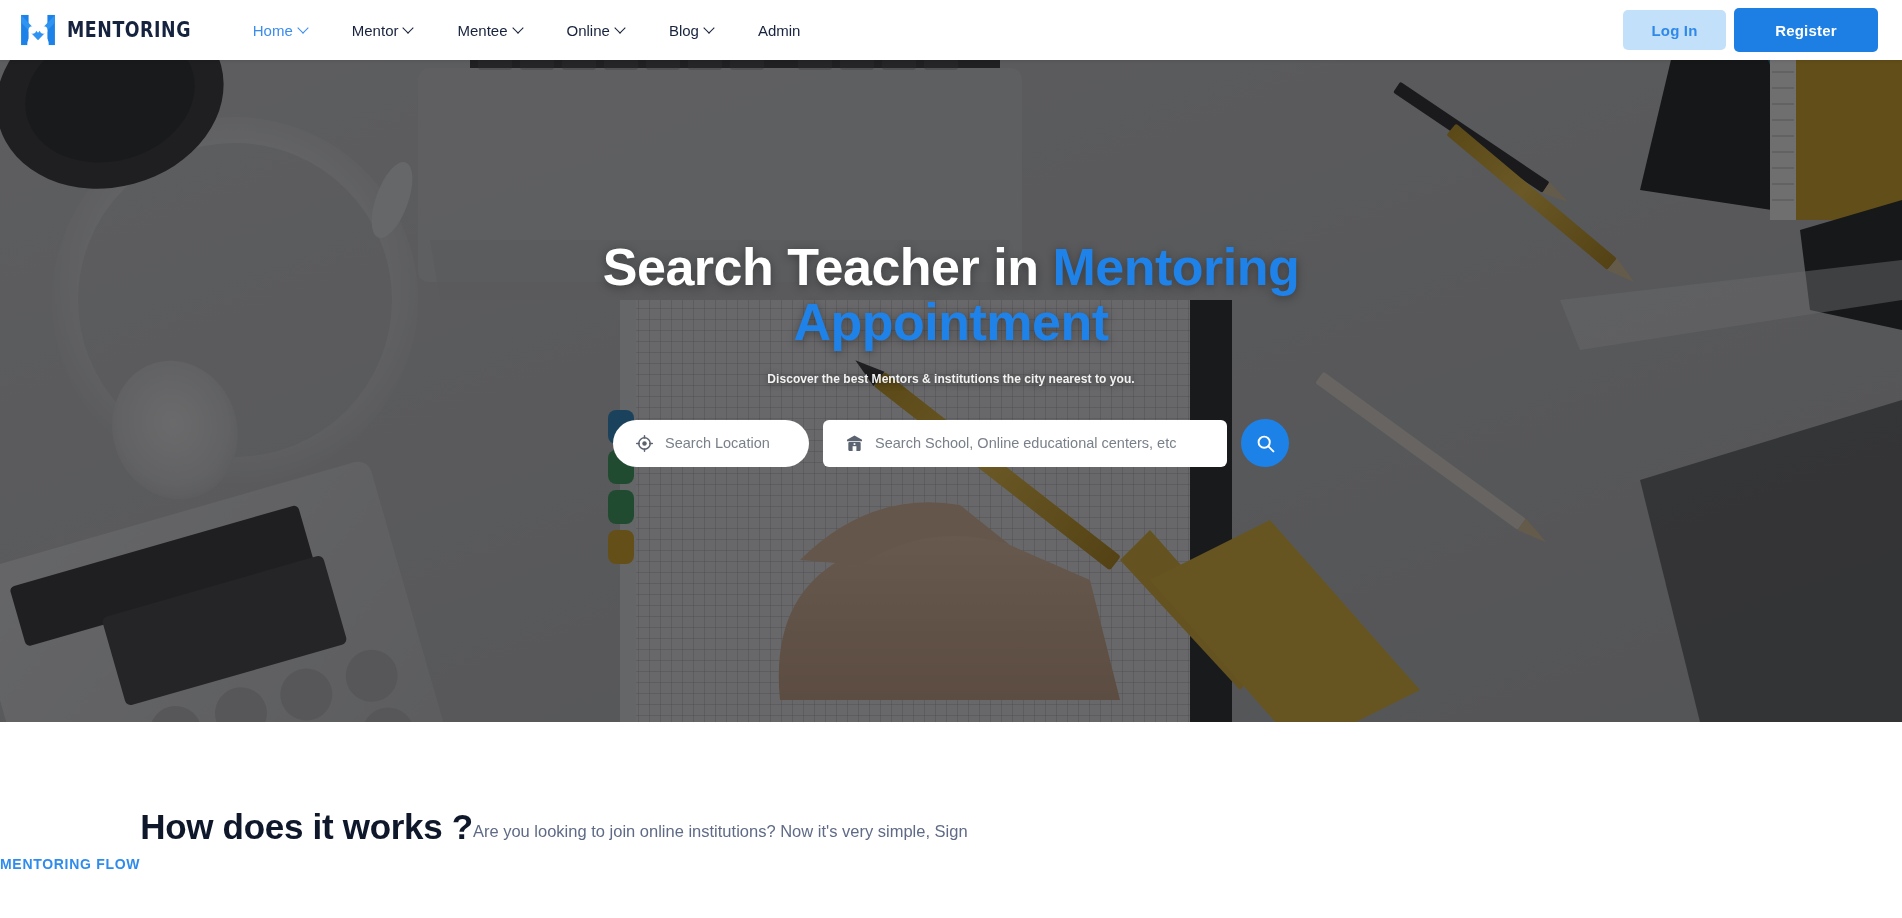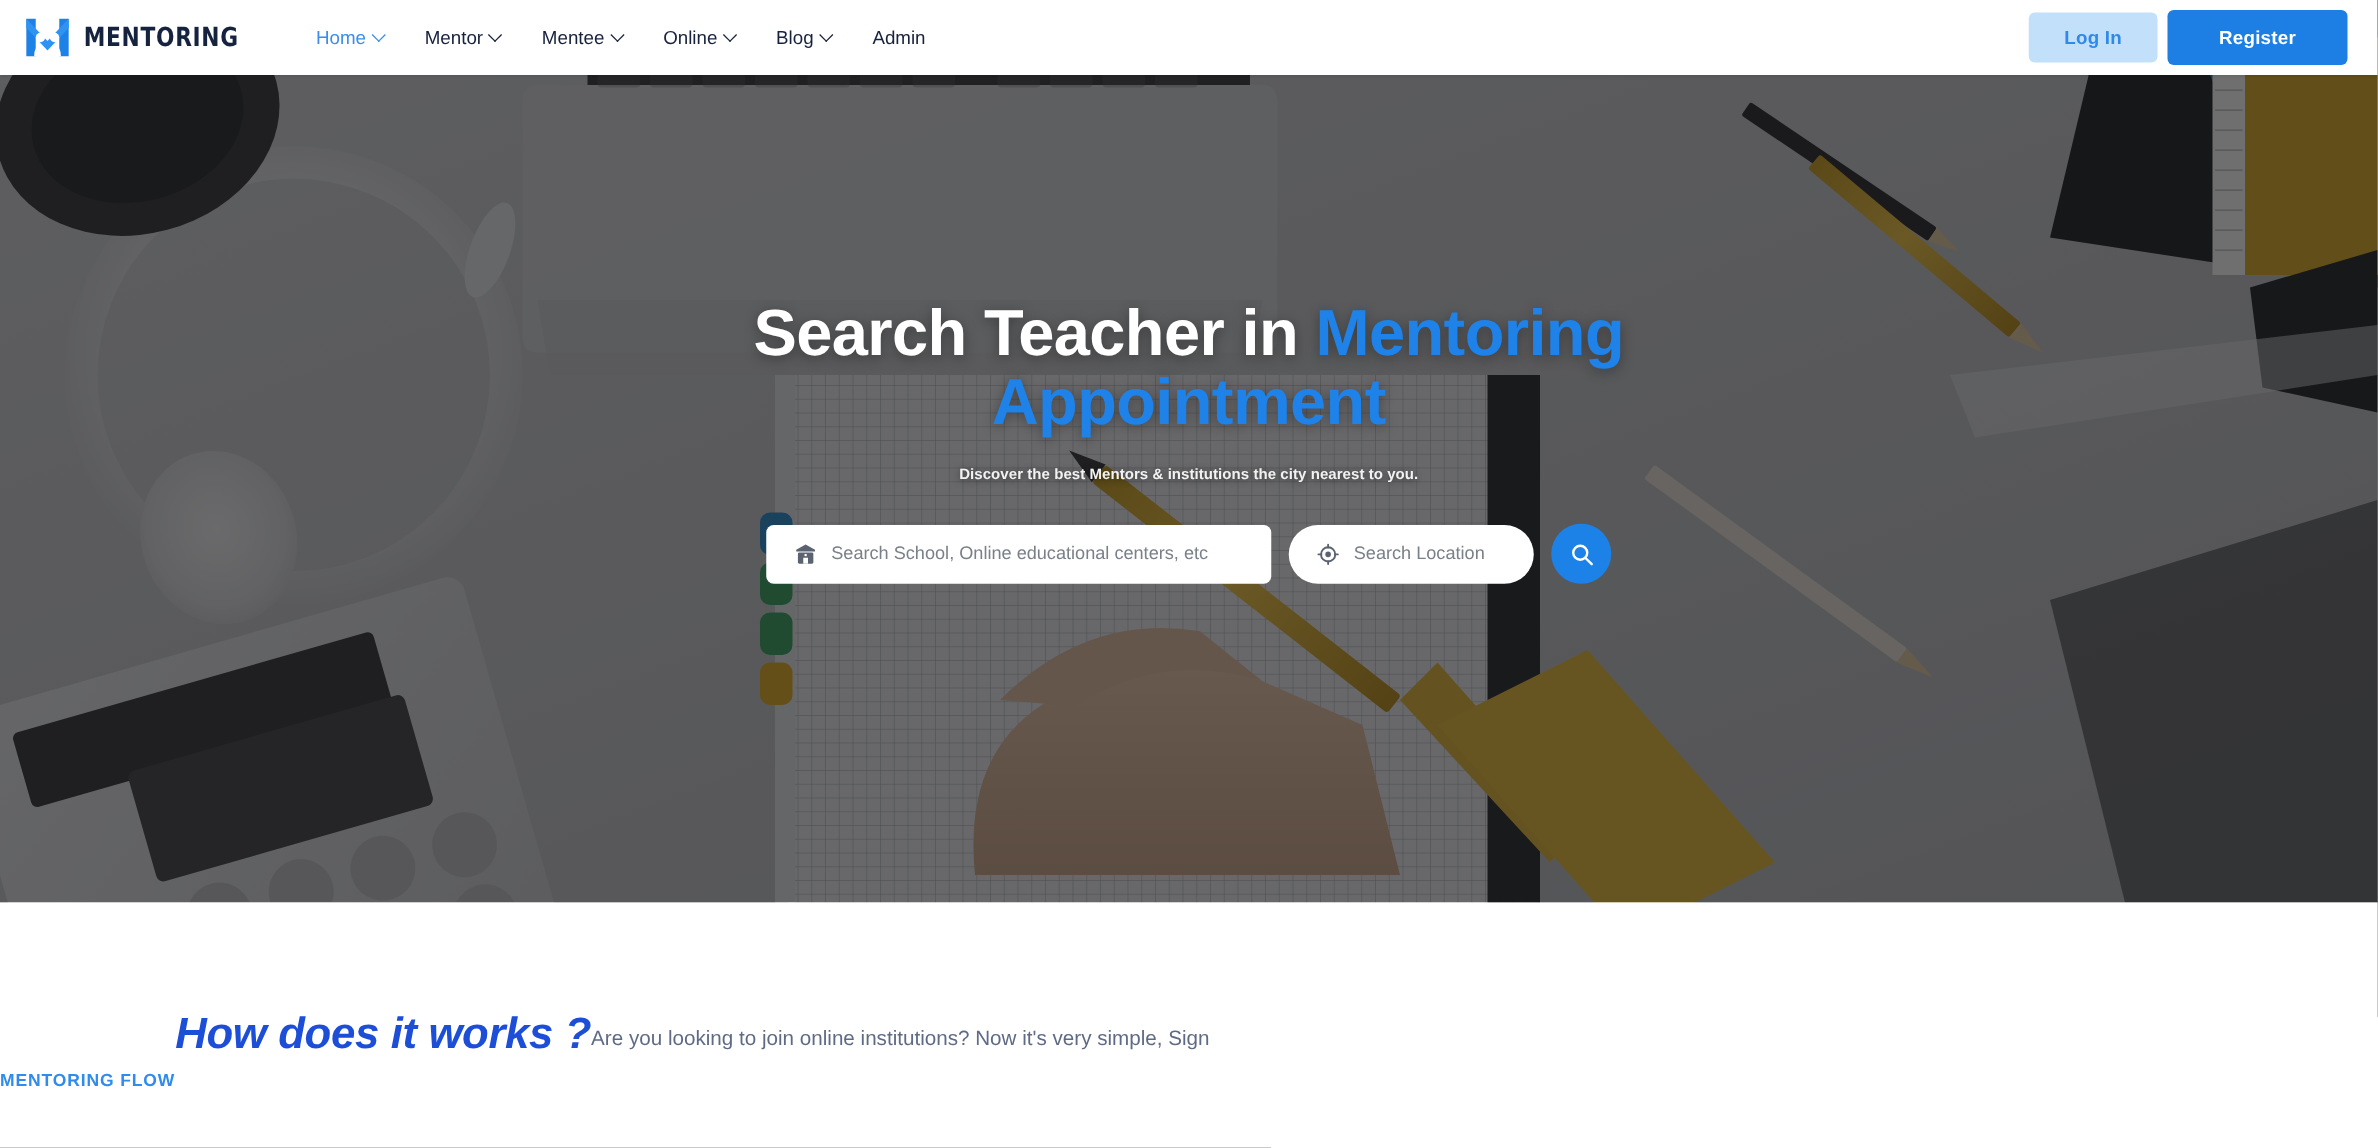--- a/index.html
+++ b/index.html
@@ -17,21 +17,21 @@
     display:flex; align-items:center;
     box-shadow:0 1px 3px rgba(0,0,0,.10);
   }
   .brand{ display:flex; align-items:center; gap:11px; margin-left:20px; }
   .brand-mark{ width:36px; height:32px; display:block; }
   .brand-text{
     font-size:21px; font-weight:700; color:#16233f;
     letter-spacing:.6px; font-family:"DejaVu Sans Condensed","Liberation Sans",sans-serif;
     transform:scaleX(.92); transform-origin:left center;
   }
-  .mainnav{ display:flex; align-items:center; margin-left:35px; gap:0; }
+  .mainnav{ display:flex; align-items:center; margin-left:35px; gap:12px; }
   .nav-item{
     display:flex; align-items:center; gap:6px;
     padding:0 16px; height:60px;
     font-size:15px; color:#17223d; font-weight:400;
     cursor:pointer; white-space:nowrap;
   }
   .nav-item.active{ color:#3b8ced; }
   .caret{ display:inline-block; width:9px; height:9px; position:relative; top:-2px; }
   .caret::before{
     content:""; position:absolute; left:0; top:0;
@@ -98,23 +98,22 @@
   
   .flow{
     position:absolute; top:722px; left:0; width:1902px; height:196px;
     background:#ffffff; display:flex; align-items:center;
   }
   .flow-eyebrow{
     margin-top:87px; font-size:14px; font-weight:700; color:#2f8bec;
     letter-spacing:.7px;
   }
   .flow-title{
-    margin-top:14px; font-size:35px; font-weight:700; color:#1d4ed8;
+    margin-top:14px; font-size:35px; font-weight:700; color:#0f172a;
     letter-spacing:-.3px;
-    font-style:italic;
   }
   .flow-desc{
     margin-top:22px; font-size:16.5px; color:#5f6b86; font-weight:400;
   }
 </style>
 </head>
 <body>
 
 <div class="hero">
 
@@ -269,37 +268,37 @@
 
   <div class="hero-content">
     <h1 class="hero-title">
       <span>Search Teacher in </span><span class="accent">Mentoring Appointment</span>
     </h1>
 
     <p class="hero-sub">Discover the best Mentors &amp; institutions the city nearest to you.</p>
 
     <div class="searchbar">
 
+      <div class="field field-loc">
+        <svg class="fi" viewBox="0 0 24 24" fill="none" stroke="currentColor" stroke-width="1.9" stroke-linecap="round" xmlns="http://www.w3.org/2000/svg">
+          <circle cx="12" cy="12" r="7.2"></circle>
+          <circle cx="12" cy="12" r="2.8" fill="currentColor" stroke="none"></circle>
+          <path d="M12 2.2v3M12 18.8v3M2.2 12h3M18.8 12h3"></path>
+        </svg>
+        <input type="text" placeholder="Search Location" style="">
+      </div>
+
       <div class="field field-school">
         <svg class="fi" viewBox="0 0 24 24" fill="currentColor" xmlns="http://www.w3.org/2000/svg">
           <path d="M12 2 L21.5 7.4 V9 H2.5 V7.4 Z"></path>
           <rect x="4.2" y="10" width="15.6" height="11.4" rx="1.4"></rect>
           <rect x="9.6" y="15.4" width="4.8" height="6" fill="#ffffff"></rect>
           <rect x="10.9" y="11.6" width="2.2" height="2.2" fill="#ffffff"></rect>
         </svg>
         <input type="text" placeholder="Search School, Online educational centers, etc" style="">
-      </div>
-
-      <div class="field field-loc">
-        <svg class="fi" viewBox="0 0 24 24" fill="none" stroke="currentColor" stroke-width="1.9" stroke-linecap="round" xmlns="http://www.w3.org/2000/svg">
-          <circle cx="12" cy="12" r="7.2"></circle>
-          <circle cx="12" cy="12" r="2.8" fill="currentColor" stroke="none"></circle>
-          <path d="M12 2.2v3M12 18.8v3M2.2 12h3M18.8 12h3"></path>
-        </svg>
-        <input type="text" placeholder="Search Location" style="">
       </div>
 
       <button class="search-go">
         <svg width="21" height="21" viewBox="0 0 24 24" fill="none" stroke="#ffffff" stroke-width="2.2" stroke-linecap="round" xmlns="http://www.w3.org/2000/svg">
           <circle cx="10.5" cy="10.5" r="6.4"></circle>
           <path d="M15.3 15.3 L21 21"></path>
         </svg>
       </button>
 
     </div>

